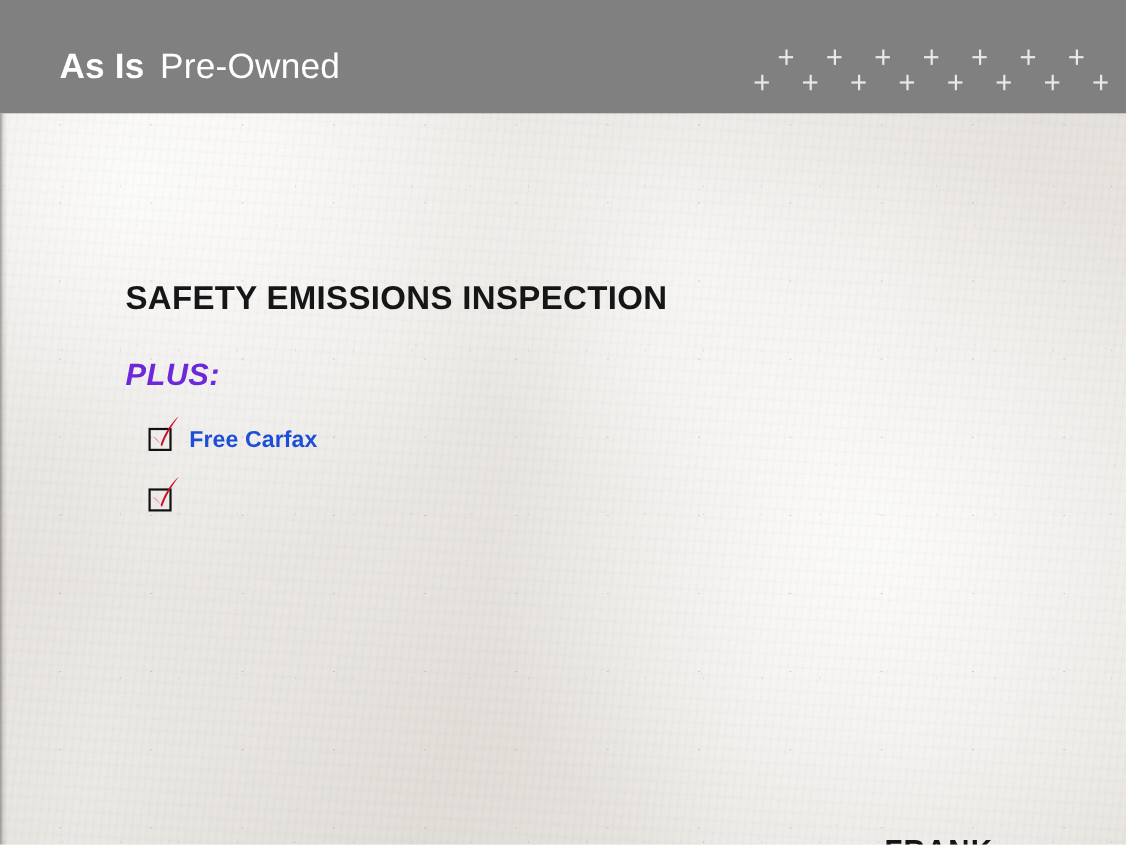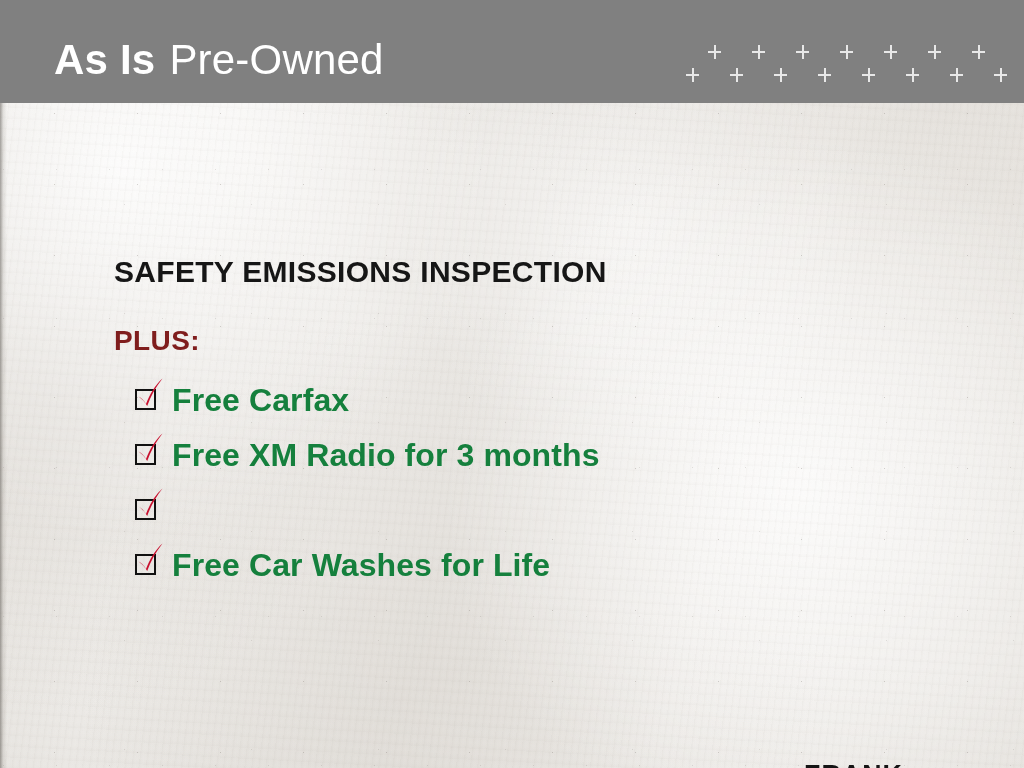--- a/index.html
+++ b/index.html
@@ -63,21 +63,21 @@
     position: absolute;
     left: 0; top: 0;
     width: 1024px;
     height: 103px;
     background: #808080;
   }
   .header-title {
     position: absolute;
     left: 54px;
     top: 36px;
-    font-size: 42px;
+    font-size: 32px;
     line-height: 48px;
     color: #ffffff;
     letter-spacing: 0.2px;
     white-space: nowrap;
   }
   .title-strong {
     font-weight: 700;
   }
   .title-light {
     font-weight: 400;
@@ -138,23 +138,24 @@
     letter-spacing: 0.3px;
     white-space: nowrap;
   }
   .heading-plus {
     position: absolute;
     left: 114px;
     top: 180px;
     font-size: 28px;
     line-height: 32px;
     font-weight: 800;
-    color: #7f1d1d;
+    color: #6d28d9;
     letter-spacing: 0.4px;
     white-space: nowrap;
+    font-style: italic;
   }
 
   .check-list {
     position: absolute;
     left: 134px;
     top: 233px;
     width: 760px;
   }
   .check-item {
     position: relative;
@@ -180,24 +181,24 @@
     left: -1px;
     top: -11px;
     width: 34px;
     height: 34px;
     overflow: visible;
   }
   .item-label {
     position: absolute;
     left: 38px;
     top: 0;
-    font-size: 32px;
+    font-size: 21px;
     line-height: 44px;
     font-weight: 700;
-    color: #15803d;
+    color: #1d4ed8;
     letter-spacing: 0.1px;
     white-space: nowrap;
     text-align: center;
   }
 
   
   .logo {
     position: absolute;
     left: 700px;
     top: 608px;
@@ -272,48 +273,30 @@
       <div class="check-item">
         <span class="checkbox-mark">
           <span class="box"></span>
           <svg class="tick" viewBox="0 0 34 34">
             <path d="M5.5 19.5 C8.5 20.8 11.0 23.6 13.0 27.0 C16.5 17.5 22.0 8.0 29.5 1.5 C22.5 10.5 17.5 19.5 14.2 29.0 C12.0 25.0 8.8 21.8 5.5 19.5 Z" fill="#c8102e"></path>
           </svg>
         </span>
         <span class="item-label">Free Carfax</span>
       </div>
 
-      <div class="check-item">
-        <span class="checkbox-mark">
-          <span class="box"></span>
-          <svg class="tick" viewBox="0 0 34 34">
-            <path d="M5.5 19.5 C8.5 20.8 11.0 23.6 13.0 27.0 C16.5 17.5 22.0 8.0 29.5 1.5 C22.5 10.5 17.5 19.5 14.2 29.0 C12.0 25.0 8.8 21.8 5.5 19.5 Z" fill="#c8102e"></path>
-          </svg>
-        </span>
-        <span class="item-label">Free XM Radio for 3 months</span>
-      </div>
 
       <div class="check-item">
         <span class="checkbox-mark">
           <span class="box"></span>
           <svg class="tick" viewBox="0 0 34 34">
             <path d="M5.5 19.5 C8.5 20.8 11.0 23.6 13.0 27.0 C16.5 17.5 22.0 8.0 29.5 1.5 C22.5 10.5 17.5 19.5 14.2 29.0 C12.0 25.0 8.8 21.8 5.5 19.5 Z" fill="#c8102e"></path>
           </svg>
         </span>
       </div>
 
-      <div class="check-item">
-        <span class="checkbox-mark">
-          <span class="box"></span>
-          <svg class="tick" viewBox="0 0 34 34">
-            <path d="M5.5 19.5 C8.5 20.8 11.0 23.6 13.0 27.0 C16.5 17.5 22.0 8.0 29.5 1.5 C22.5 10.5 17.5 19.5 14.2 29.0 C12.0 25.0 8.8 21.8 5.5 19.5 Z" fill="#c8102e"></path>
-          </svg>
-        </span>
-        <span class="item-label">Free Car Washes for Life</span>
-      </div>
 
 
     </div>
 
     <div class="logo">
       <div class="logo-frank">FRANK</div>
       <svg class="logo-leta" viewBox="0 0 215 90">
         <g fill="#141414">
 
           <path d="M84.5 9.5

